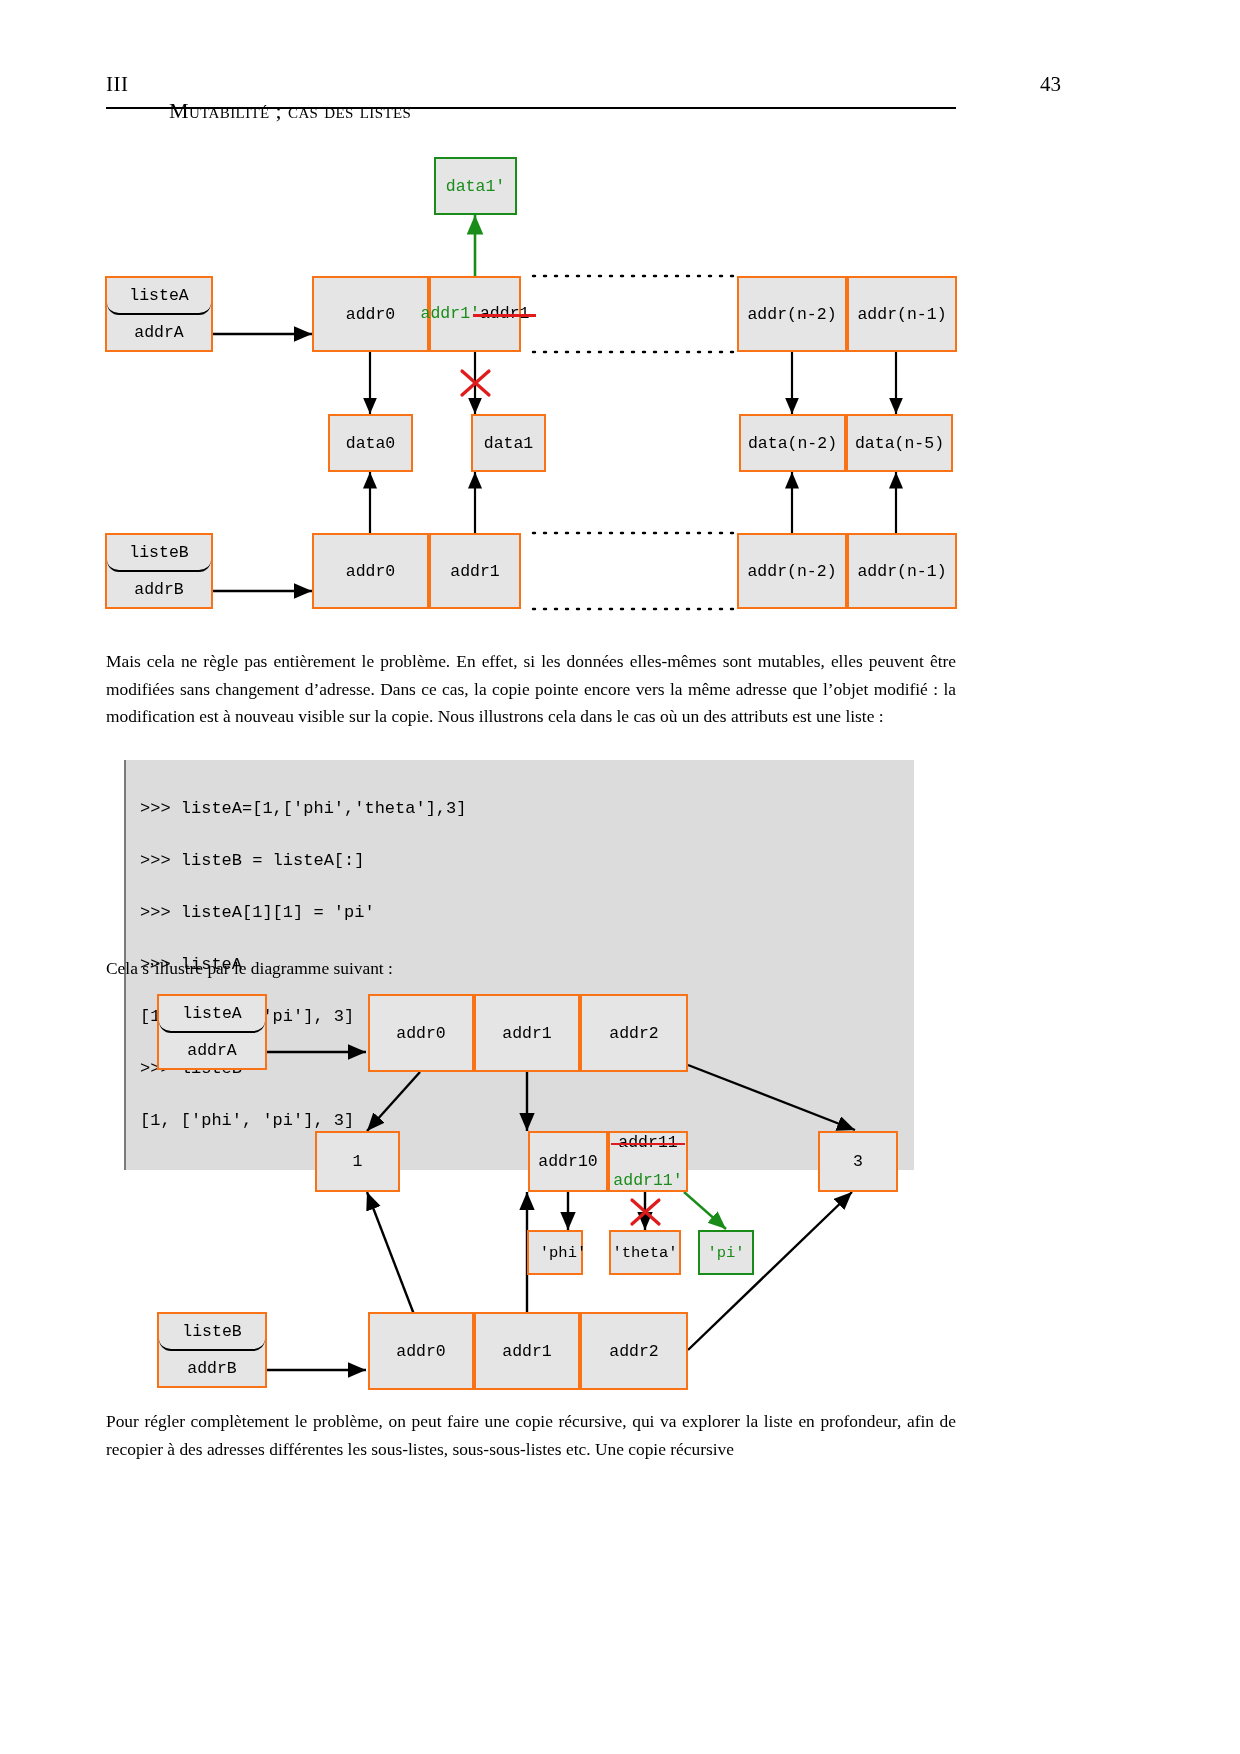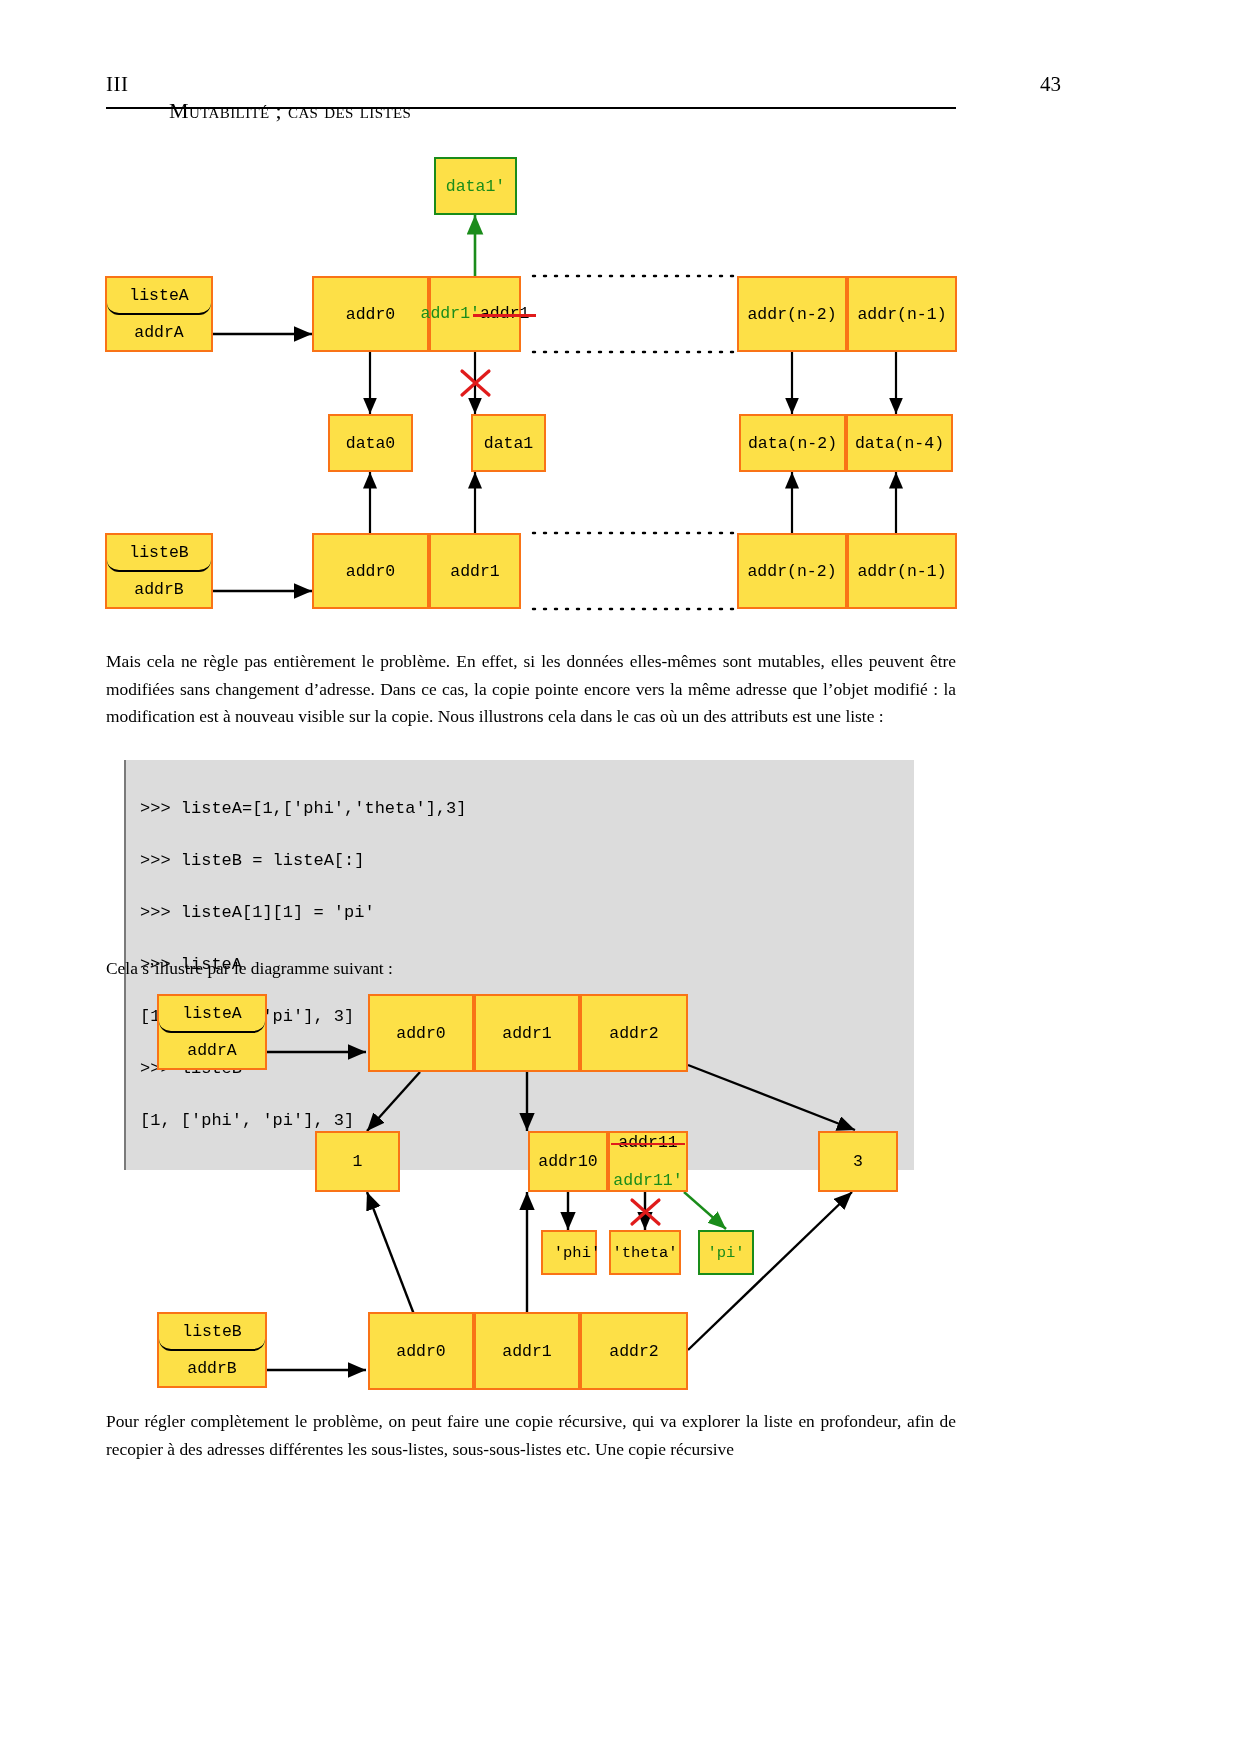--- a/index.html
+++ b/index.html
@@ -33,21 +33,21 @@
     box-sizing:border-box;
     font-family:"Liberation Mono", monospace;
     font-size:17px;line-height:26px;
     white-space:pre;
   }
 
   
   .dg{position:absolute;}
   .bx{
     position:absolute;box-sizing:border-box;
-    border:2px solid #f97316;background:#fde047;
+    border:2px solid #f97316;background:#e5e5e5;
     font-family:"Liberation Mono", monospace;
     font-size:16.5px;
     display:flex;align-items:center;justify-content:center;
     text-align:center;
     z-index:3;
   }
   .bx.green{border-color:#1a8c1a;color:#1a8c1a;}
   .bx.split{flex-direction:column;justify-content:flex-start;padding:0;}
   .bx .half{
     width:100%;height:50%;
@@ -148,21 +148,21 @@
     <div class="bx" style="left:328px;top:414px;width:85px;height:58px;">
       <span>data0</span>
     </div>
     <div class="bx" style="left:433px;top:414px;width:75px;height:58px;margin-left:38px;">
       <span>data1</span>
     </div>
     <div class="bx" style="left:739px;top:414px;width:107px;height:58px;">
       <span>data(n-2)</span>
     </div>
     <div class="bx" style="left:846px;top:414px;width:107px;height:58px;">
-      <span>data(n-4)</span>
+      <span>data(n-5)</span>
     </div>
 
     <div class="bx split" style="left:105px;top:533px;width:108px;height:76px;">
       <div class="half top">listeB</div>
       <div class="half">addrB</div>
     </div>
 
     <div class="bx" style="left:312px;top:533px;width:117px;height:76px;">
       <span>addr0</span>
     </div>
@@ -257,21 +257,21 @@
     </div>
 
     <div class="bx" style="left:528px;top:1131px;width:80px;height:61px;">
       <span>addr10</span>
     </div>
     <div class="bx" style="left:608px;top:1131px;width:80px;height:61px;flex-direction:column;line-height:23px;gap:15px;">
       <span class="struck">addr11</span>
       <span class="lbl-green">addr11'</span>
     </div>
 
-    <div class="bx" style="left:541px;top:1230px;width:56px;height:45px;font-size:15.5px;padding-left:16px;">
+    <div class="bx" style="left:527px;top:1230px;width:56px;height:45px;font-size:15.5px;padding-left:16px;">
       <span>'phi'</span>
     </div>
     <div class="bx" style="left:609px;top:1230px;width:72px;height:45px;font-size:15.5px;">
       <span>'theta'</span>
     </div>
     <div class="bx green" style="left:698px;top:1230px;width:56px;height:45px;font-size:15.5px;">
       <span>'pi'</span>
     </div>
 
     <div class="bx split" style="left:157px;top:1312px;width:110px;height:76px;">

